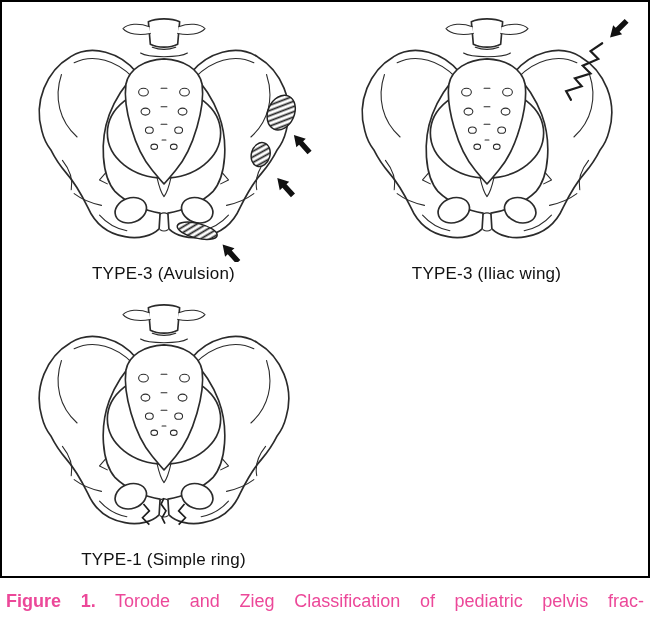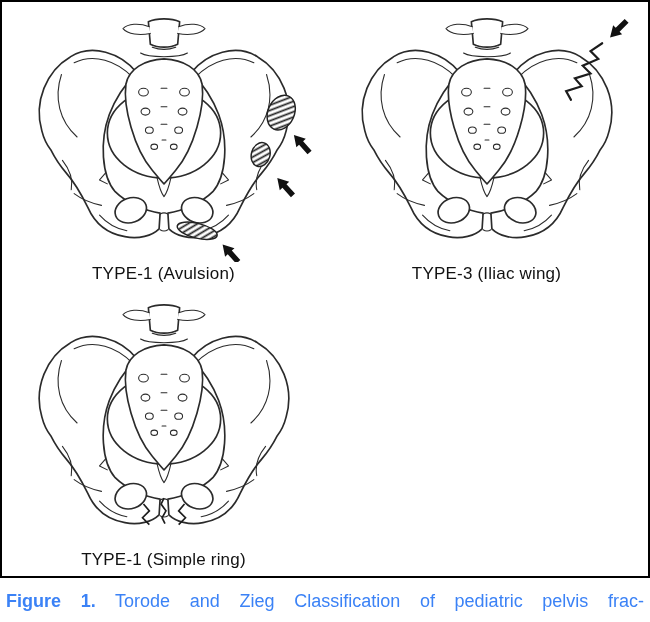--- a/index.html
+++ b/index.html
@@ -10,21 +10,21 @@
   .figure-box {
     box-sizing:border-box; width:650px; border:2px solid #000;
     background:#fff; padding-top:2px;
   }
   .grid { display:grid; grid-template-columns:1fr 1fr; }
   .panel { margin:0; display:flex; flex-direction:column; align-items:center; padding-top:8px; }
   .panel-label {
     font-size:17px; color:#111; padding:2px 0 6px; letter-spacing:.2px; text-align:center;
   }
   .caption {
-    margin:0; padding:12px 6px 0 6px; font-size:18px; line-height:1.3; color:#3b82f6;
+    margin:0; padding:12px 6px 0 6px; font-size:18px; line-height:1.3; color:#ec4899;
     text-align:justify; text-align-last:justify;
   }
   .cap-label { font-weight:bold; }
 
   
   .ln   { fill:none;   stroke:#2b2b2b; stroke-width:1.7; stroke-linecap:round; stroke-linejoin:round; }
   .bone { fill:#ffffff; stroke:#2b2b2b; stroke-width:1.7; stroke-linecap:round; stroke-linejoin:round; }
   .thin { stroke-width:1.1; }
   .hatched { fill:url(#hatch); stroke:#222222; stroke-width:1.5; }
   .arrow { fill:#111111; stroke:none; }
@@ -96,21 +96,21 @@
           <use href="#pelvis-base"></use>
           <g>
             <ellipse class="hatched" cx="270" cy="103" rx="13.5" ry="18.5" transform="rotate(24 270 103)"></ellipse>
             <ellipse class="hatched" cx="249" cy="146" rx="9.5" ry="12.5" transform="rotate(16 249 146)"></ellipse>
             <ellipse class="hatched" cx="184" cy="224" rx="21" ry="7.5" transform="rotate(14 184 224)"></ellipse>
             <use href="#fx-arrow" class="arrow" transform="translate(283,126) rotate(48)"></use>
             <use href="#fx-arrow" class="arrow" transform="translate(266,170) rotate(48)"></use>
             <use href="#fx-arrow" class="arrow" transform="translate(210,238) rotate(48)"></use>
           </g>
         </svg>
-        <figcaption class="panel-label">TYPE-1 (Avulsion)</figcaption>
+        <figcaption class="panel-label">TYPE-3 (Avulsion)</figcaption>
       </figure>
 
       <figure class="panel">
         <svg viewBox="0 0 300 256" width="300" height="250" role="img">
           <use href="#pelvis-base"></use>
           <g>
             <polyline class="frx" points="268,32 256,40 264,48 248,55 256,63 240,68 247,76 231,81 236,90"></polyline>
             <use href="#fx-arrow" class="arrow" transform="translate(276,26) rotate(-45)"></use>
           </g>
         </svg>

